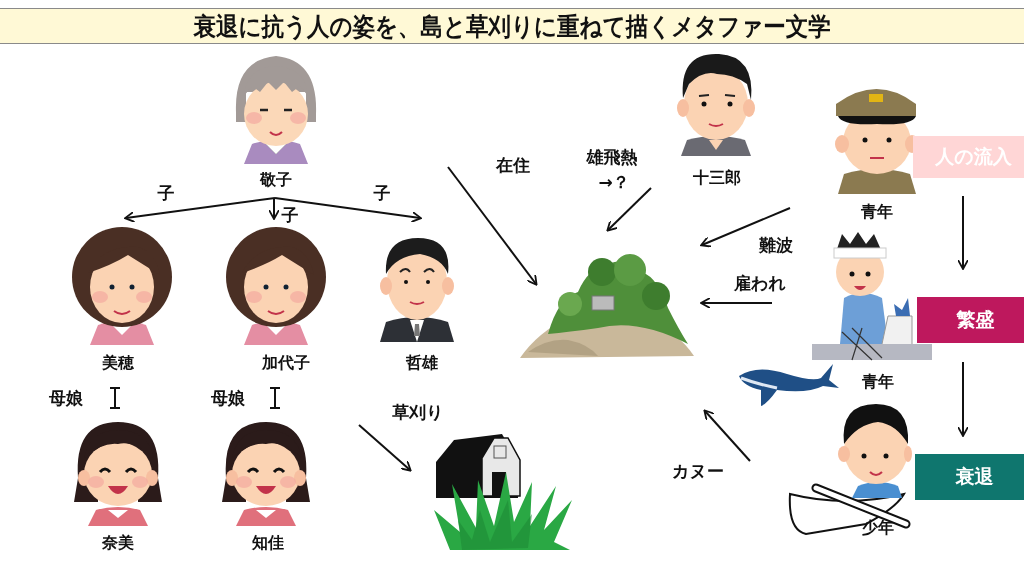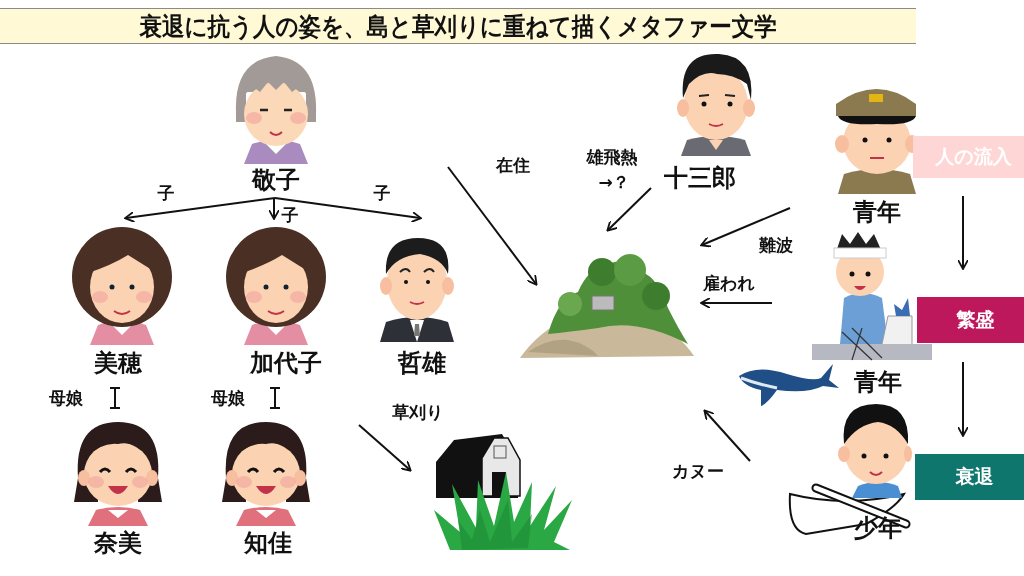--- a/index.html
+++ b/index.html
@@ -1,20 +1,20 @@
 <!DOCTYPE html>
 <html><head>
 <meta charset="utf-8">
 <style>
   html,body{margin:0;padding:0;background:#ffffff;}
   body{width:1024px;height:576px;position:relative;overflow:hidden;font-family:"DejaVu Sans","Liberation Sans",sans-serif;}
-  .title-bar{position:absolute;left:0;top:8px;width:916px;height:36px;background:#fff9d6;border-top:1.5px solid #8a8a8a;border-bottom:1.5px solid #8a8a8a;box-sizing:border-box;display:flex;align-items:center;justify-content:center;}
+  .title-bar{position:absolute;left:0;top:8px;width:1024px;height:36px;background:#fff9d6;border-top:1.5px solid #8a8a8a;border-bottom:1.5px solid #8a8a8a;box-sizing:border-box;display:flex;align-items:center;justify-content:center;}
   .title-text{font-size:25px;font-weight:bold;color:#111;letter-spacing:0px;transform:scaleX(0.9);}
   .lbl{position:absolute;font-weight:bold;color:#111;white-space:nowrap;transform:translate(-50%,-50%);}
-  .name{font-size:24px;}
+  .name{font-size:16px;}
   .rel{font-size:17px;}
   .tag{position:absolute;display:flex;align-items:center;justify-content:center;color:#fff;font-weight:bold;font-size:19px;padding-left:8px;}
   svg.layer{position:absolute;left:0;top:0;width:1024px;height:576px;}
   .fig{position:absolute;}
 </style>
 </head>
 <body>
 
 <div class="title-bar">
   <span class="title-text">衰退に抗う人の姿を、島と草刈りに重ねて描くメタファー文学</span>
@@ -183,24 +183,24 @@
   <ellipse cx="43" cy="54" rx="32" ry="36" fill="#fbd3b3"></ellipse>
   <ellipse cx="10" cy="58" rx="6" ry="9" fill="#f7bfa0"></ellipse>
   <ellipse cx="76" cy="58" rx="6" ry="9" fill="#f7bfa0"></ellipse>
   <path d="M10 48 Q6 2 46 4 Q82 6 78 50 L74 34 Q60 24 44 24 Q30 20 16 34Z" fill="#1a1a1a"></path>
   <line x1="26" y1="46" x2="36" y2="45" stroke="#222" stroke-width="2"></line>
   <line x1="52" y1="45" x2="62" y2="46" stroke="#222" stroke-width="2"></line>
   <circle cx="31" cy="54" r="2.5" fill="#111"></circle>
   <circle cx="57" cy="54" r="2.5" fill="#111"></circle>
   <path d="M36 74 Q43 78 50 74" stroke="#c2334a" stroke-width="2" fill="none"></path>
 </svg>
-<div class="lbl name" style="left:700px;top:178px">十三郎</div>
+<div class="lbl name" style="left:717px;top:178px">十三郎</div>
 
 <div class="lbl rel" style="left:776px;top:245px">難波</div>
-<div class="lbl rel" style="left:729px;top:283px">雇われ</div>
+<div class="lbl rel" style="left:760px;top:283px">雇われ</div>
 
 <svg class="fig" style="left:832px;top:76px" width="90" height="118" viewBox="0 0 90 118">
   <path d="M6 118 L12 98 Q45 88 78 98 L84 118Z" fill="#8b7a50"></path>
   <ellipse cx="45" cy="66" rx="34" ry="32" fill="#fbd3b3"></ellipse>
   <ellipse cx="10" cy="68" rx="7" ry="9" fill="#f7bfa0"></ellipse>
   <ellipse cx="80" cy="68" rx="7" ry="9" fill="#f7bfa0"></ellipse>
   <path d="M4 28 Q45 -2 84 28 L84 40 L4 40Z" fill="#8b7a50"></path>
   <rect x="37" y="18" width="14" height="8" fill="#e2b514"></rect>
   <path d="M6 40 L84 40 Q80 50 45 48 Q10 50 6 40Z" fill="#111"></path>
   <circle cx="33" cy="64" r="2.5" fill="#111"></circle>

